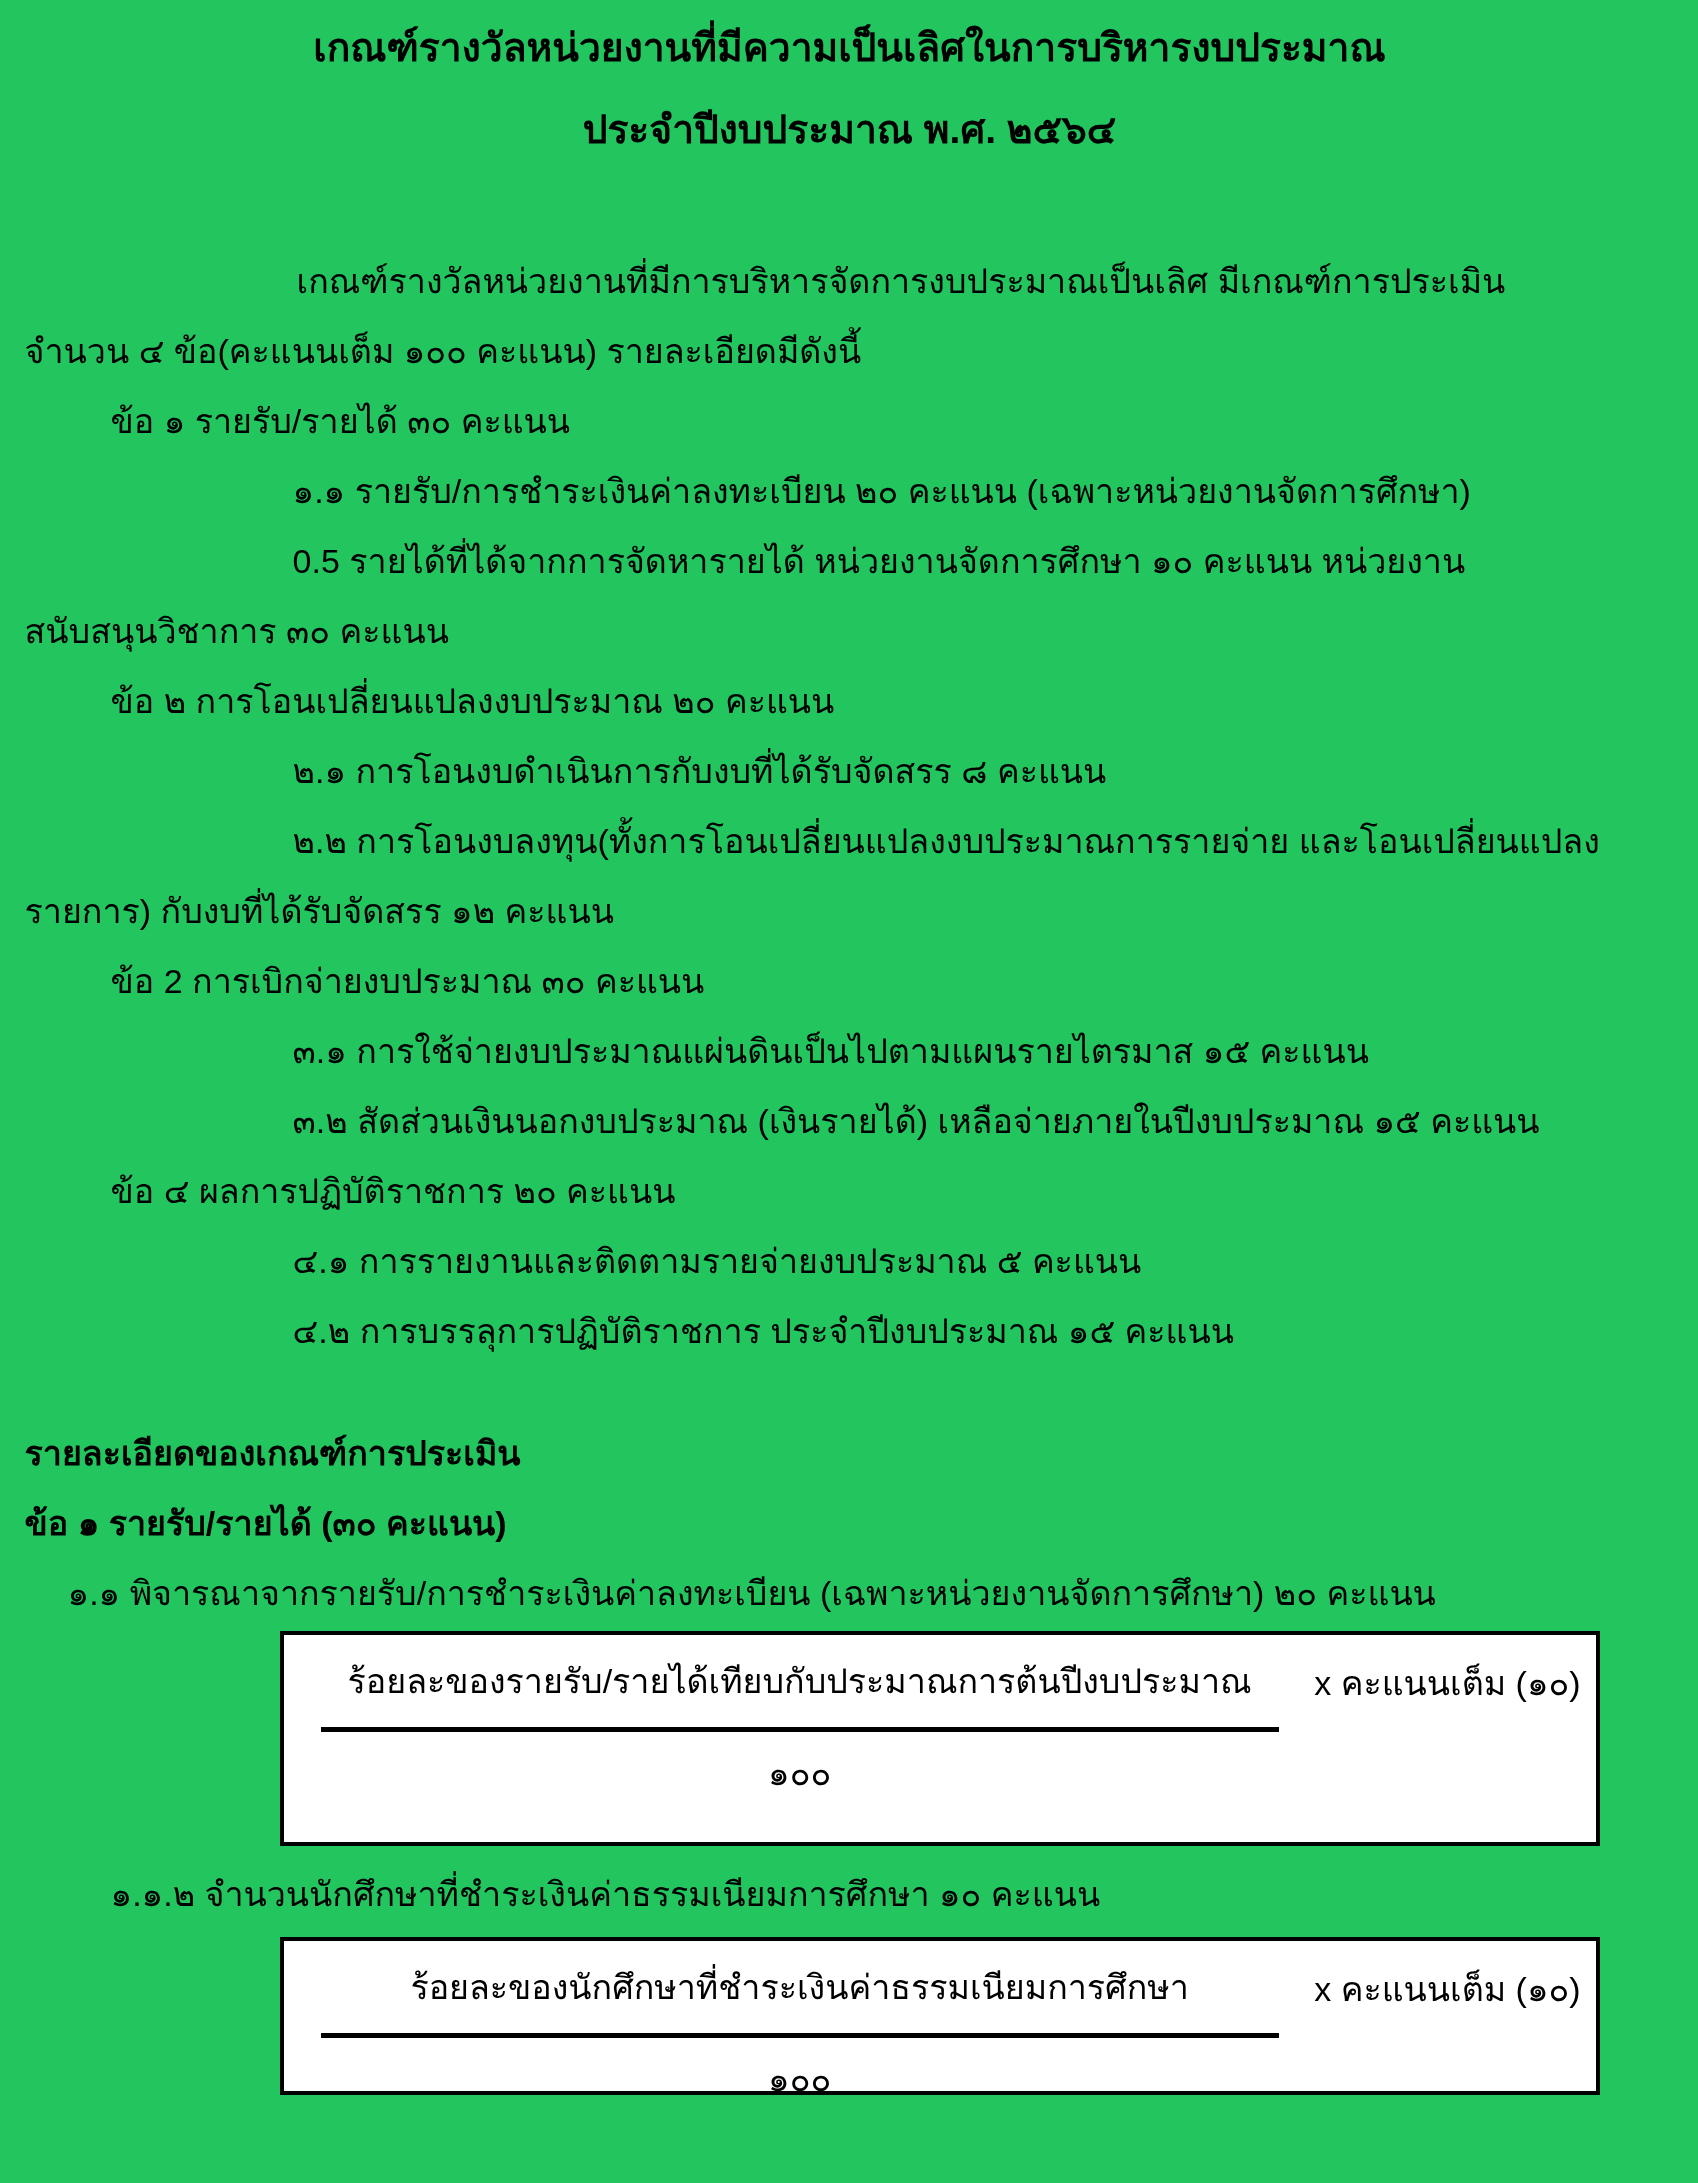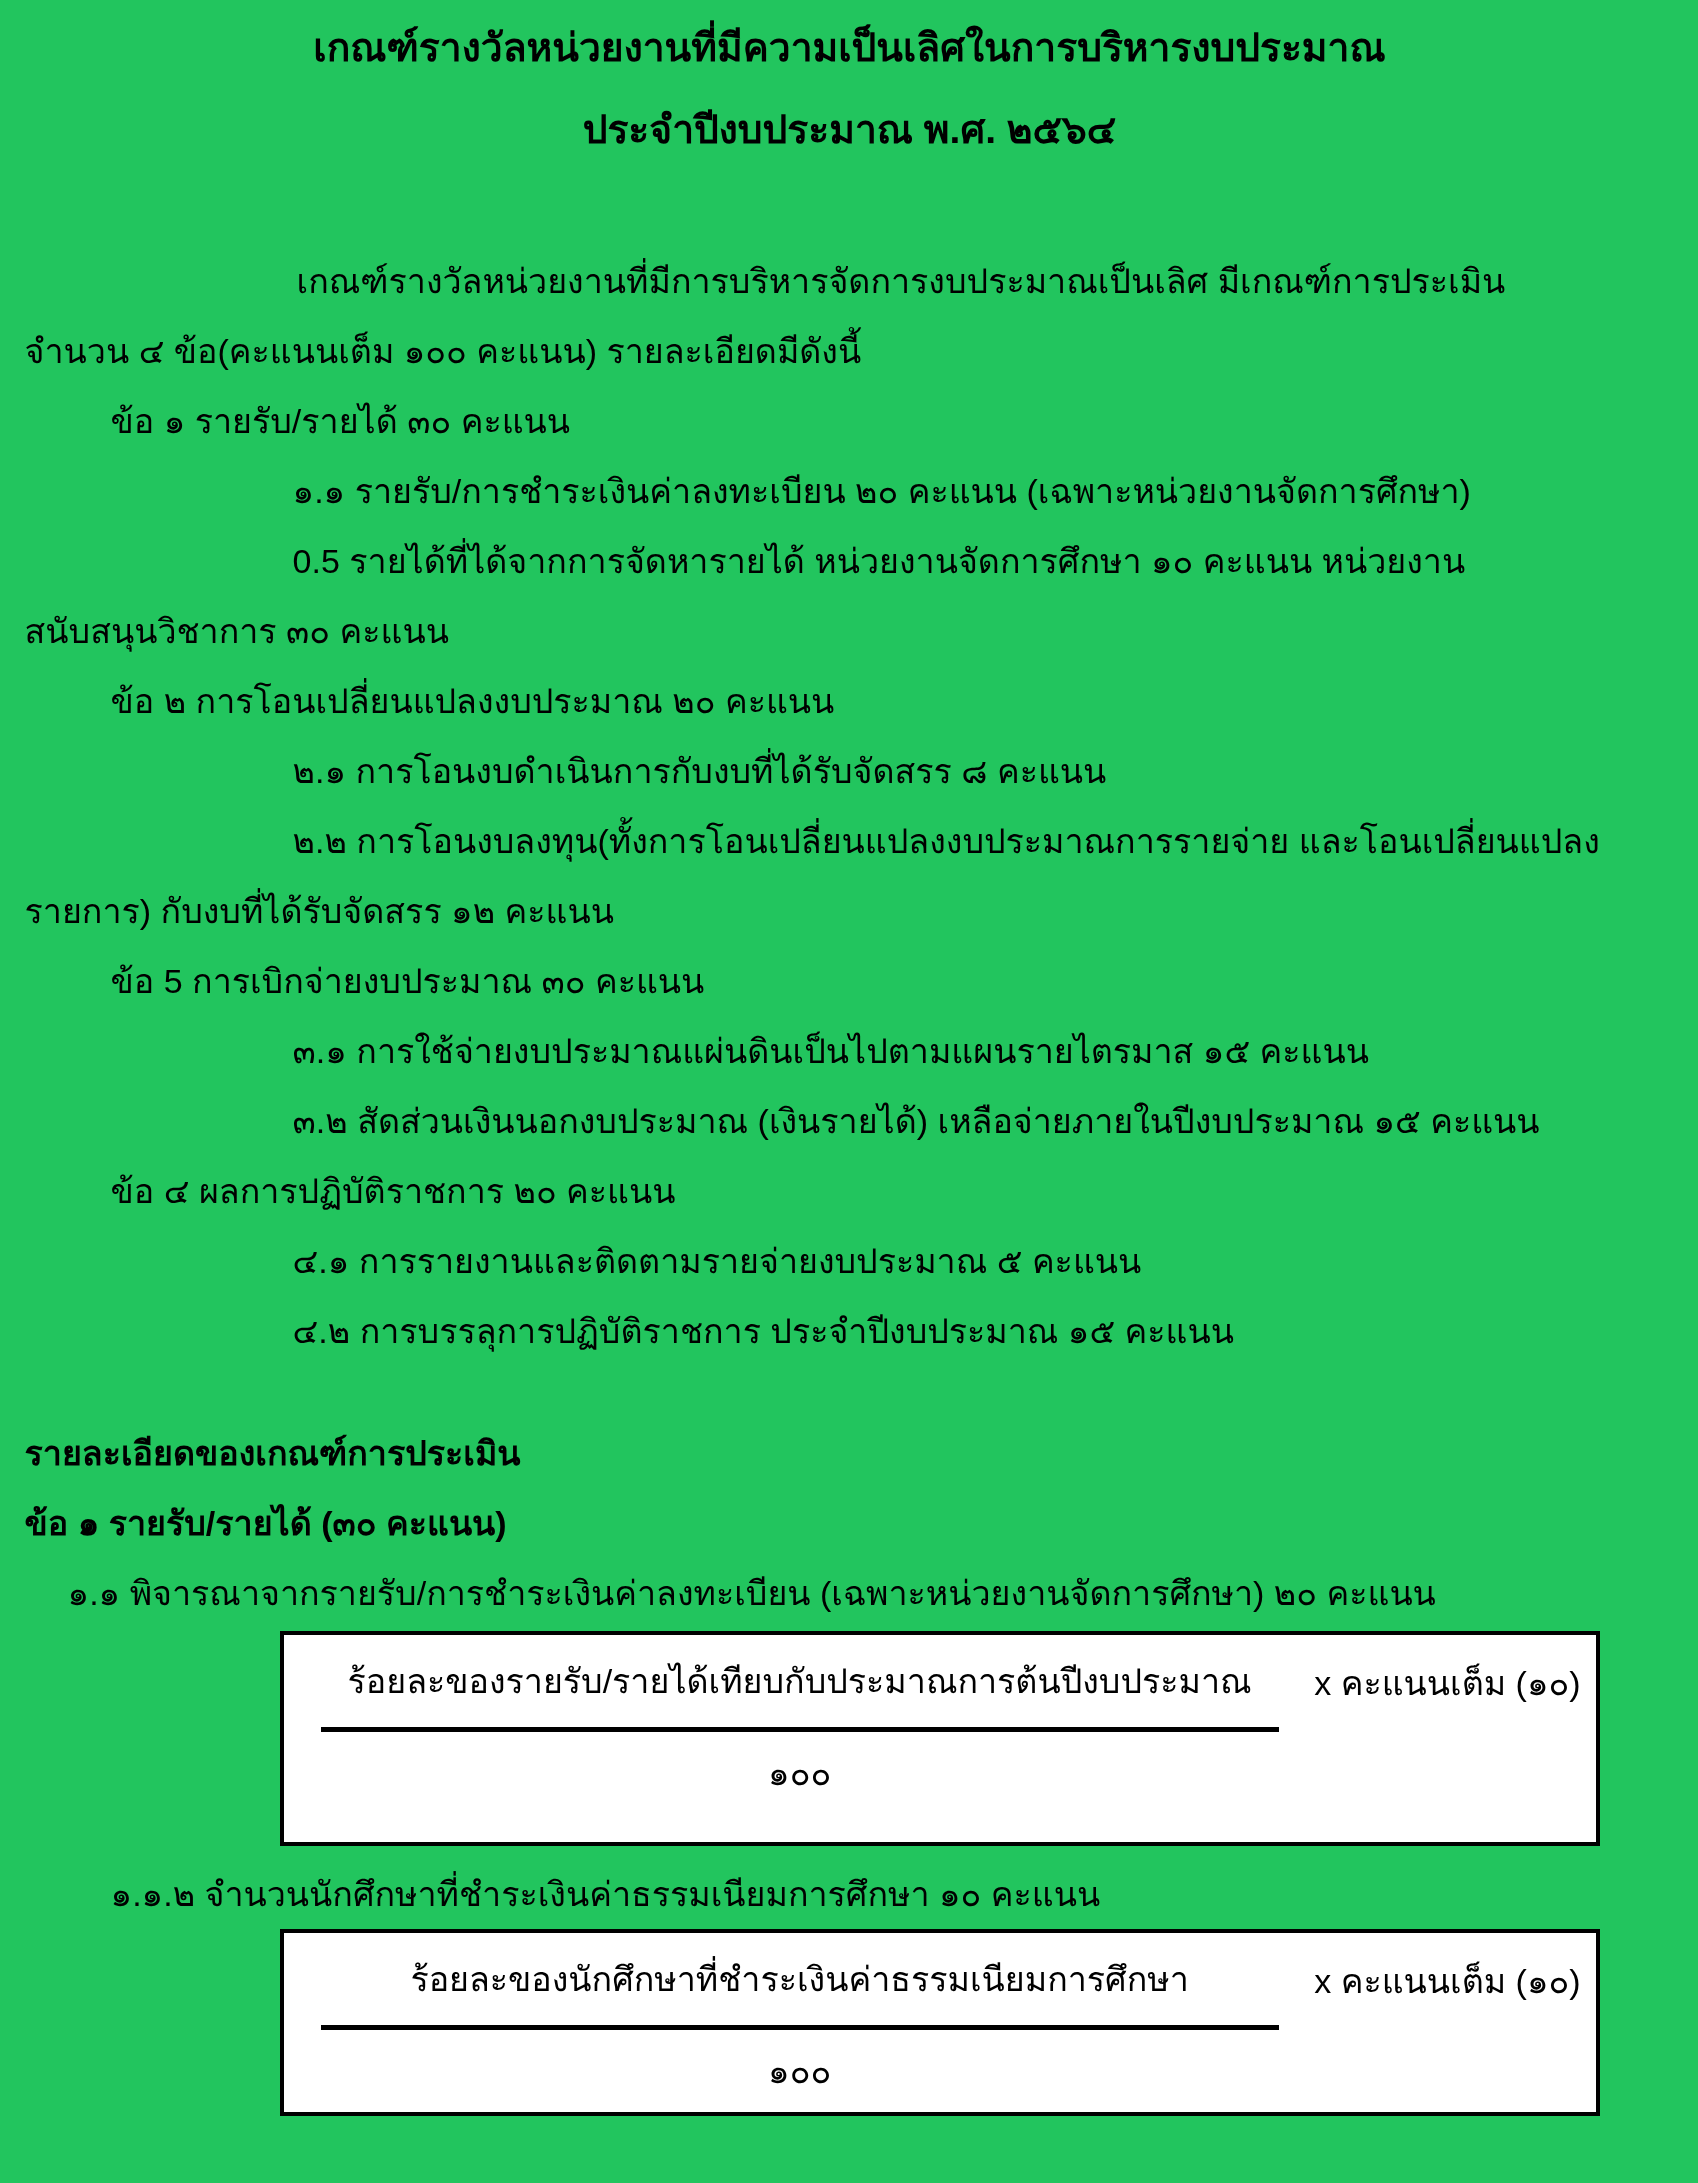--- a/index.html
+++ b/index.html
@@ -46,22 +46,22 @@
     position: relative;
     box-sizing: border-box;
     margin-left: 255px;
     width: 1320px;
     height: 215px;
     border: 4.1px solid #000000;
     font-size: 34px;
     background: #ffffff;
   }
   .formula-box.second {
-    margin-top: 0;
-    height: 187px;
+    margin-top: 8px;
+    height: 158px;
   }
   .formula-box.first {
     margin-top: 3.3px;
   }
   .frac {
     position: absolute;
     left: 37px;
     top: 0;
     width: 958px;
   }
@@ -108,21 +108,21 @@
   <div class="ln">จำนวน ๔ ข้อ(คะแนนเต็ม ๑๐๐ คะแนน) รายละเอียดมีดังนี้</div>
 
   <div class="ln ind-1">ข้อ ๑ รายรับ/รายได้ ๓๐ คะแนน</div>
   <div class="ln ind-2">๑.๑ รายรับ/การชำระเงินค่าลงทะเบียน ๒๐ คะแนน (เฉพาะหน่วยงานจัดการศึกษา)</div>
   <div class="ln ind-2">0.5 รายได้ที่ได้จากการจัดหารายได้ หน่วยงานจัดการศึกษา ๑๐ คะแนน หน่วยงาน</div>
   <div class="ln">สนับสนุนวิชาการ ๓๐ คะแนน</div>
   <div class="ln ind-1">ข้อ ๒ การโอนเปลี่ยนแปลงงบประมาณ ๒๐ คะแนน</div>
   <div class="ln ind-2">๒.๑ การโอนงบดำเนินการกับงบที่ได้รับจัดสรร ๘ คะแนน</div>
   <div class="ln ind-2">๒.๒ การโอนงบลงทุน(ทั้งการโอนเปลี่ยนแปลงงบประมาณการรายจ่าย และโอนเปลี่ยนแปลง</div>
   <div class="ln">รายการ) กับงบที่ได้รับจัดสรร ๑๒ คะแนน</div>
-  <div class="ln ind-1">ข้อ 5 การเบิกจ่ายงบประมาณ ๓๐ คะแนน</div>
+  <div class="ln ind-1">ข้อ 2 การเบิกจ่ายงบประมาณ ๓๐ คะแนน</div>
   <div class="ln ind-2">๓.๑ การใช้จ่ายงบประมาณแผ่นดินเป็นไปตามแผนรายไตรมาส ๑๕ คะแนน</div>
   <div class="ln ind-2">๓.๒ สัดส่วนเงินนอกงบประมาณ (เงินรายได้) เหลือจ่ายภายในปีงบประมาณ ๑๕ คะแนน</div>
   <div class="ln ind-1">ข้อ ๔ ผลการปฏิบัติราชการ ๒๐ คะแนน</div>
   <div class="ln ind-2">๔.๑ การรายงานและติดตามรายจ่ายงบประมาณ ๕ คะแนน</div>
   <div class="ln ind-2">๔.๒ การบรรลุการปฏิบัติราชการ ประจำปีงบประมาณ ๑๕ คะแนน</div>
 
   <div class="spacer-mid"></div>
 
   <div class="ln bold">รายละเอียดของเกณฑ์การประเมิน</div>
   <div class="ln bold">ข้อ ๑ รายรับ/รายได้  (๓๐ คะแนน)</div>

